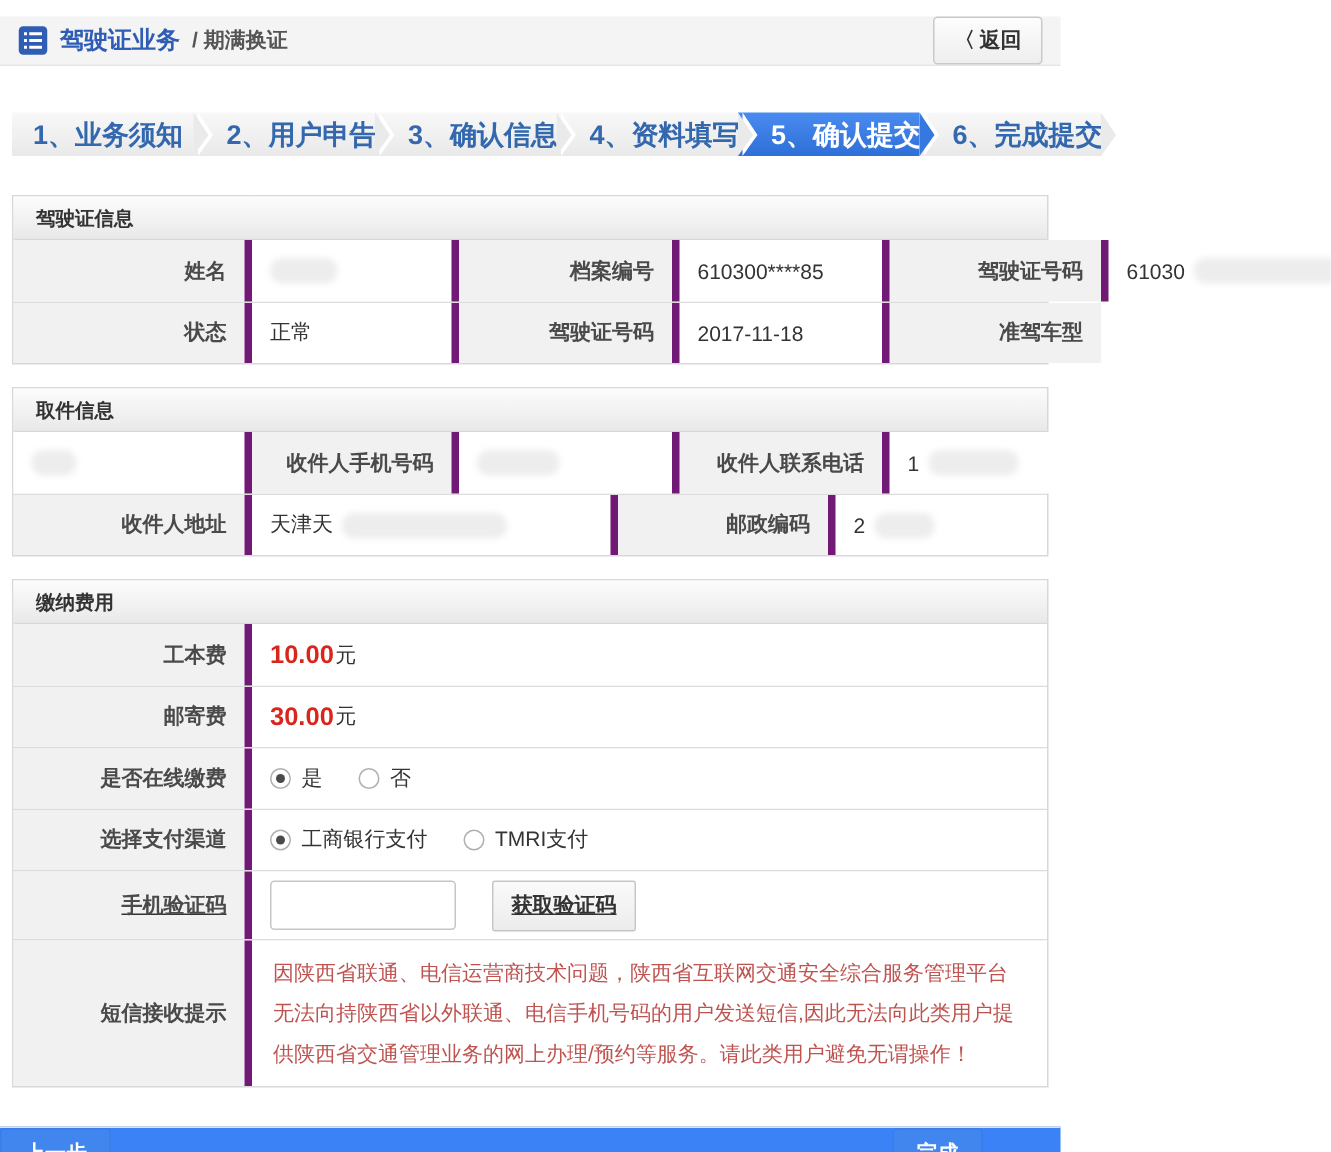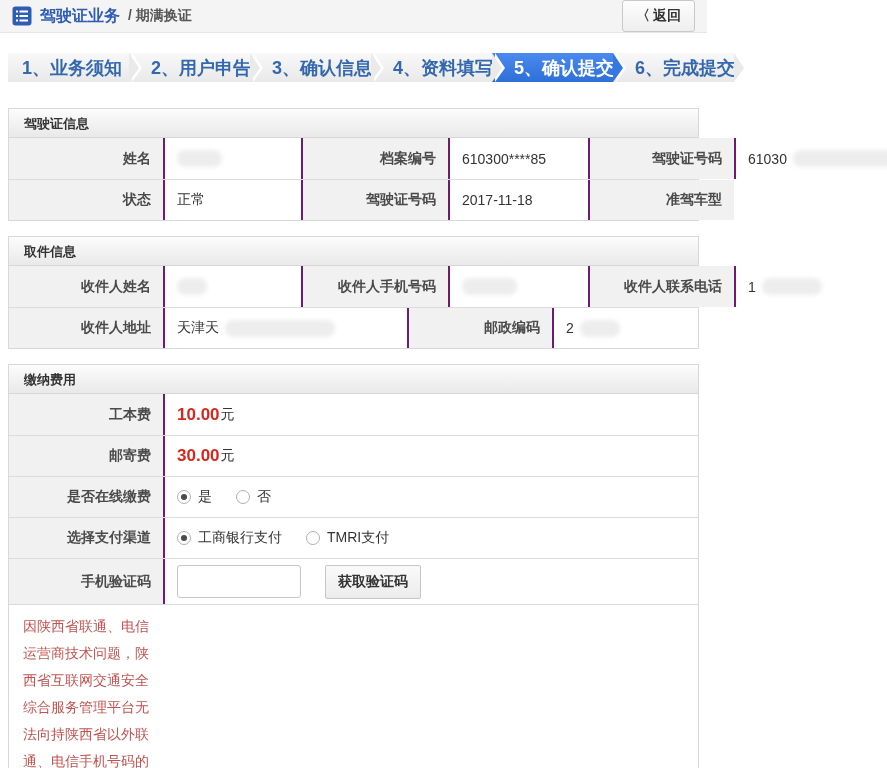--- a/index.html
+++ b/index.html
@@ -2,21 +2,21 @@
 <html><head>
 <meta charset="utf-8">
 <style>
   * { box-sizing: border-box; margin: 0; padding: 0; }
   html,body { background:#fff; }
   body {
     width: 887px; margin: 0 auto;
     font-family: "Liberation Sans", "DejaVu Sans", sans-serif;
     font-size: 14px; color: #333;
   }
-  .page { width:707px; height:768px; display:flex; flex-direction:column; background:#fff; }
+  .page { width:707px; height:768px; display:flex; flex-direction:column; background:#fff;gap:11px; }
   .top-line { height:3px; background:#1f4ba0; }
   .bottom-line { height:3px; background:#1f4ba0; }
 
   
   .header {
     height:50px; background:#f4f4f4; border-bottom:1px solid #e7e7e7;
     display:flex; align-items:center; justify-content:space-between; padding:0 12px;
   }
   .header-left { display:flex; align-items:center; gap:8px; }
   .page-title { color:#2f5db5; font-size:16px; font-weight:bold; }
@@ -56,21 +56,21 @@
     height:29px; line-height:29px; padding-left:15px;
     background:linear-gradient(#fcfcfc,#e9e9e9); border-bottom:1px solid #d8d8d8;
     color:#333; font-weight:bold; font-size:13px;
   }
   .trow { display:grid; min-height:41px; }
   .trow + .trow { border-top:1px solid #dcdcdc; }
   .grid-3 { grid-template-columns:154px 138px 147px 140px 146px 1fr; }
   .grid-addr { grid-template-columns:154px 1fr 145px 146px; }
   .grid-pay { grid-template-columns:154px 1fr; }
   .cell { display:flex; align-items:center; padding:0 12px; background:#fff; }
-  .cell + .cell { border-left:2px solid #701a75; }
+  .cell + .cell { border-left:5px solid #701a75; }
   .cell.lab { background:#f1f1f1; justify-content:flex-end; text-align:right; color:#4a4a4a; font-weight:bold; }
   .cell.val { color:#333; }
 
   .redact { display:inline-block; height:17px; border-radius:8px; background:#ededed; filter:blur(2px); vertical-align:middle; }
   .w30{width:30px} .w45{width:45px} .w55{width:55px} .w60{width:60px} .w110{width:110px} .w40{width:40px}
   .ml6 { margin-left:6px; }
 
   .amount { color:#d9261c; font-size:17px; font-weight:bold; }
   .unit { color:#333; font-size:14px; margin-left:1px; }
 
@@ -87,21 +87,21 @@
     width:124px; height:33px; border:1px solid #c6c6c6; border-radius:3px; padding:0 8px;
     font-family:inherit; font-size:14px;
   }
   .code-btn {
     margin-left:24px; font-family:inherit; font-size:14px; font-weight:bold; color:#333;
     background:linear-gradient(#fafafa,#ececec); border:1px solid #c6c6c6; border-radius:2px;
     padding:7px 12px; cursor:pointer;
   }
 
   .cell.notice-val { padding:8px 14px; line-height:27px; font-size:14px; color:#bf5350; display:block; }
-  .trow.tall { min-height:46px; }
+  .trow.tall { min-height:46px;text-decoration:underline; }
 
   
   .footer {
     margin-top:auto; height:53px; background:#3b82f6; border-top:1px solid #e3e3e3;
     display:flex; align-items:center; justify-content:space-between; gap:9px; padding-right:52px;
   }
   .btn-blue {
     font-family:inherit; font-size:14px; font-weight:bold; color:#fff;
     background:#4186ef; border:1px solid #3a7de8; border-radius:3px;
     padding:7px 15px; cursor:pointer;
@@ -179,21 +179,20 @@
         <div class="cell val">正常</div>
         <div class="cell lab">驾驶证号码</div>
         <div class="cell val">2017-11-18</div>
         <div class="cell lab">准驾车型</div>
       </div>
     </section>
 
     <section class="panel">
       <div class="panel-header">取件信息</div>
       <div class="trow grid-3">
-        <div class="cell lab">收件人姓名</div>
         <div class="cell val">
             <span class="redact w30"></span>
           </div>
         <div class="cell lab">收件人手机号码</div>
         <div class="cell val">
             <span class="redact w55"></span>
           </div>
         <div class="cell lab">收件人联系电话</div>
         <div class="cell val">
             <span>1</span>
@@ -263,20 +262,21 @@
 
       <div class="trow grid-pay tall">
         <div class="cell lab">手机验证码</div>
         <div class="cell val">
           <input class="code-input" type="text" value="" style="">
           <button class="code-btn">获取验证码</button>
         </div>
       </div>
 
       <div class="trow grid-pay">
+        <div class="cell lab">短信接收提示</div>
         <div class="cell notice-val">因陕西省联通、电信运营商技术问题，陕西省互联网交通安全综合服务管理平台无法向持陕西省以外联通、电信手机号码的用户发送短信,因此无法向此类用户提供陕西省交通管理业务的网上办理/预约等服务。请此类用户避免无谓操作！</div>
       </div>
     </section>
 
   </main>
 
   <footer class="footer">
     <button class="btn-blue">上一步</button>
     <button class="btn-blue">完成</button>
   </footer>

